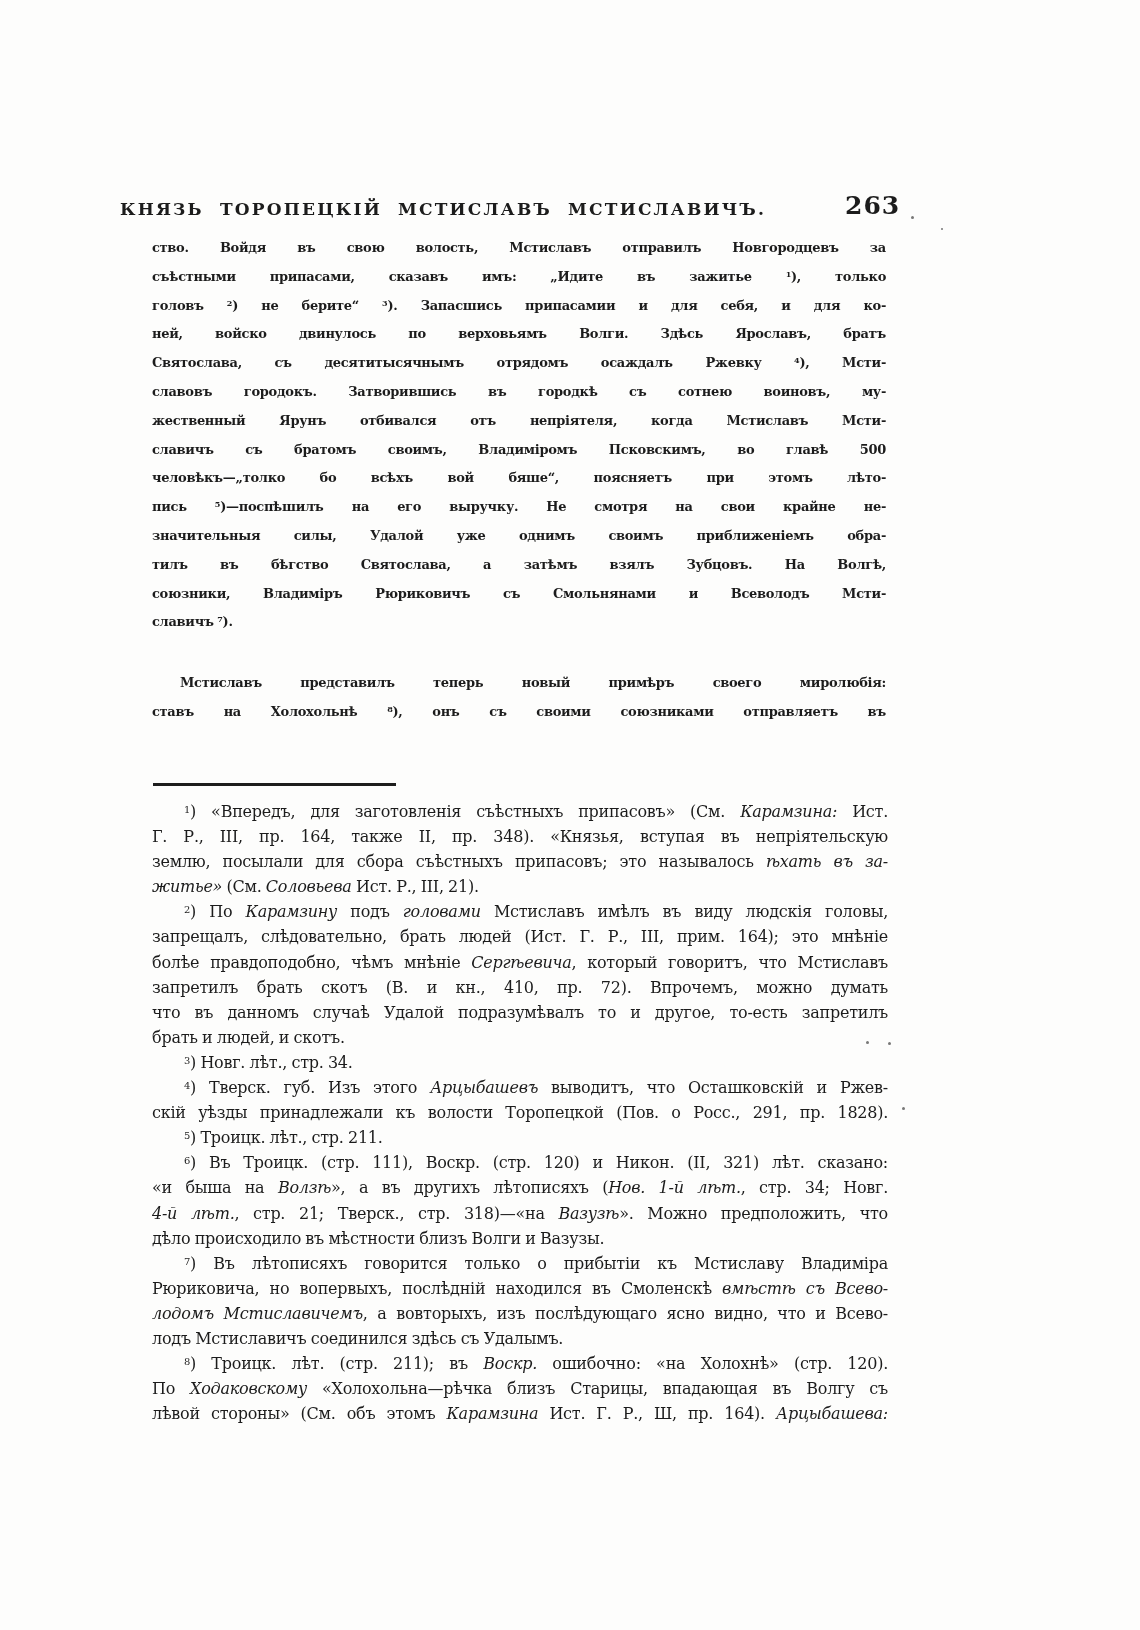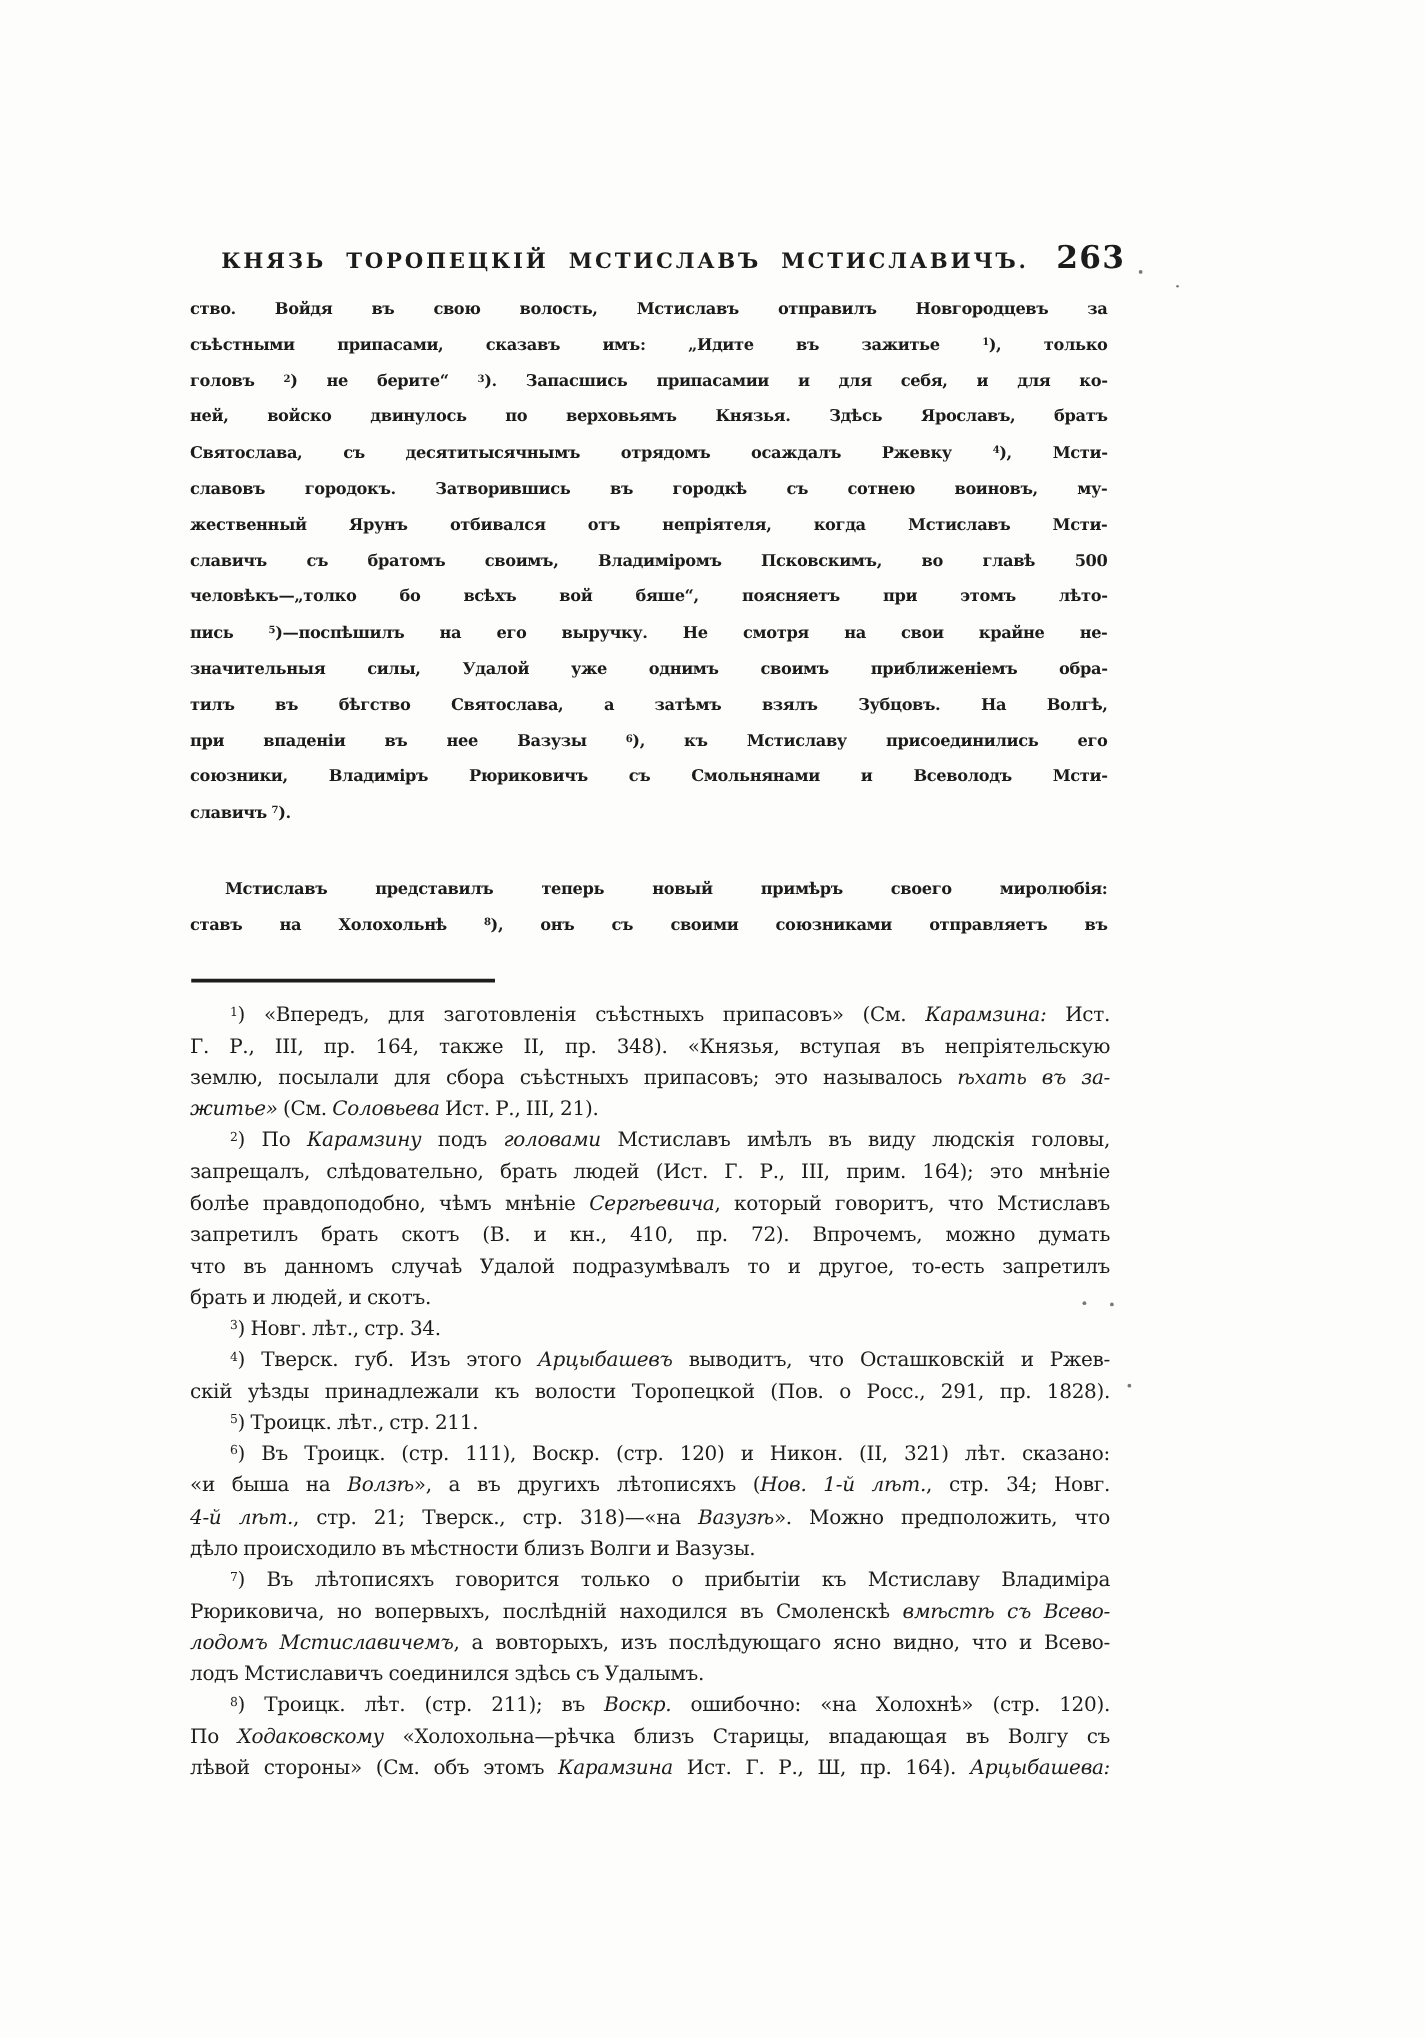--- a/index.html
+++ b/index.html
@@ -5,21 +5,21 @@
   html,body { margin:0; padding:0; background:#e8e8e6; }
   .page {
     position:relative; width:1140px; height:1630px;
     background:#fdfdfc;
     font-family:"DejaVu Serif", serif;
     color:#1c1c1c;
     overflow:hidden;
   }
   .running-header-title {
     position:absolute; top:199px; left:120px; width:760px;
-    text-align:center;
+    text-align:left;
     font-size:17px; font-weight:bold;
     letter-spacing:2.2px; word-spacing:8px;
     white-space:nowrap;
   }
   .page-number {
     position:absolute; top:191px; left:845px;
     font-size:25px; font-weight:bold; letter-spacing:1px;
   }
   .body-text {
     position:absolute; top:234px; left:152px; width:734px;
@@ -56,30 +56,29 @@
 
   <div class="running-header-title">КНЯЗЬ ТОРОПЕЦКІЙ МСТИСЛАВЪ МСТИСЛАВИЧЪ.</div>
 
   <div class="page-number">263</div>
 
   <div class="body-text">
     <div class="paragraph">
         <div class="tline">ство. Войдя въ свою волость, Мстиславъ отправилъ Новгородцевъ за</div>
         <div class="tline">съѣстными припасами, сказавъ имъ: „Идите въ зажитье <sup>1</sup>), только</div>
         <div class="tline">головъ <sup>2</sup>) не берите“ <sup>3</sup>). Запасшись припасамии и для себя, и для ко-</div>
-        <div class="tline">ней, войско двинулось по верховьямъ Князья. Здѣсь Ярославъ, братъ</div>
+        <div class="tline">ней, войско двинулось по верховьямъ Волги. Здѣсь Ярославъ, братъ</div>
         <div class="tline">Святослава, съ десятитысячнымъ отрядомъ осаждалъ Ржевку <sup>4</sup>), Мсти-</div>
         <div class="tline">славовъ городокъ. Затворившись въ городкѣ съ сотнею воиновъ, му-</div>
         <div class="tline">жественный Ярунъ отбивался отъ непріятеля, когда Мстиславъ Мсти-</div>
         <div class="tline">славичъ съ братомъ своимъ, Владиміромъ Псковскимъ, во главѣ 500</div>
         <div class="tline">человѣкъ—„толко бо всѣхъ вой бяше“, поясняетъ при этомъ лѣто-</div>
         <div class="tline">пись <sup>5</sup>)—поспѣшилъ на его выручку. Не смотря на свои крайне не-</div>
         <div class="tline">значительныя силы, Удалой уже однимъ своимъ приближеніемъ обра-</div>
         <div class="tline">тилъ въ бѣгство Святослава, а затѣмъ взялъ Зубцовъ. На Волгѣ,</div>
-        <div class="tline">при впаденіи въ нее Вазузы <sup>6</sup>), къ Мстиславу присоединились его</div>
         <div class="tline">союзники, Владиміръ Рюриковичъ съ Смольнянами и Всеволодъ Мсти-</div>
         <div class="tline lastline">славичъ <sup>7</sup>).</div>
       </div>
     <div class="paragraph">
         <div class="tline indent">Мстиславъ представилъ теперь новый примѣръ своего миролюбія:</div>
         <div class="tline">ставъ на Холохольнѣ <sup>8</sup>), онъ съ своими союзниками отправляетъ въ</div>
       </div>
   </div>
 
   <div class="fn-rule"></div>

